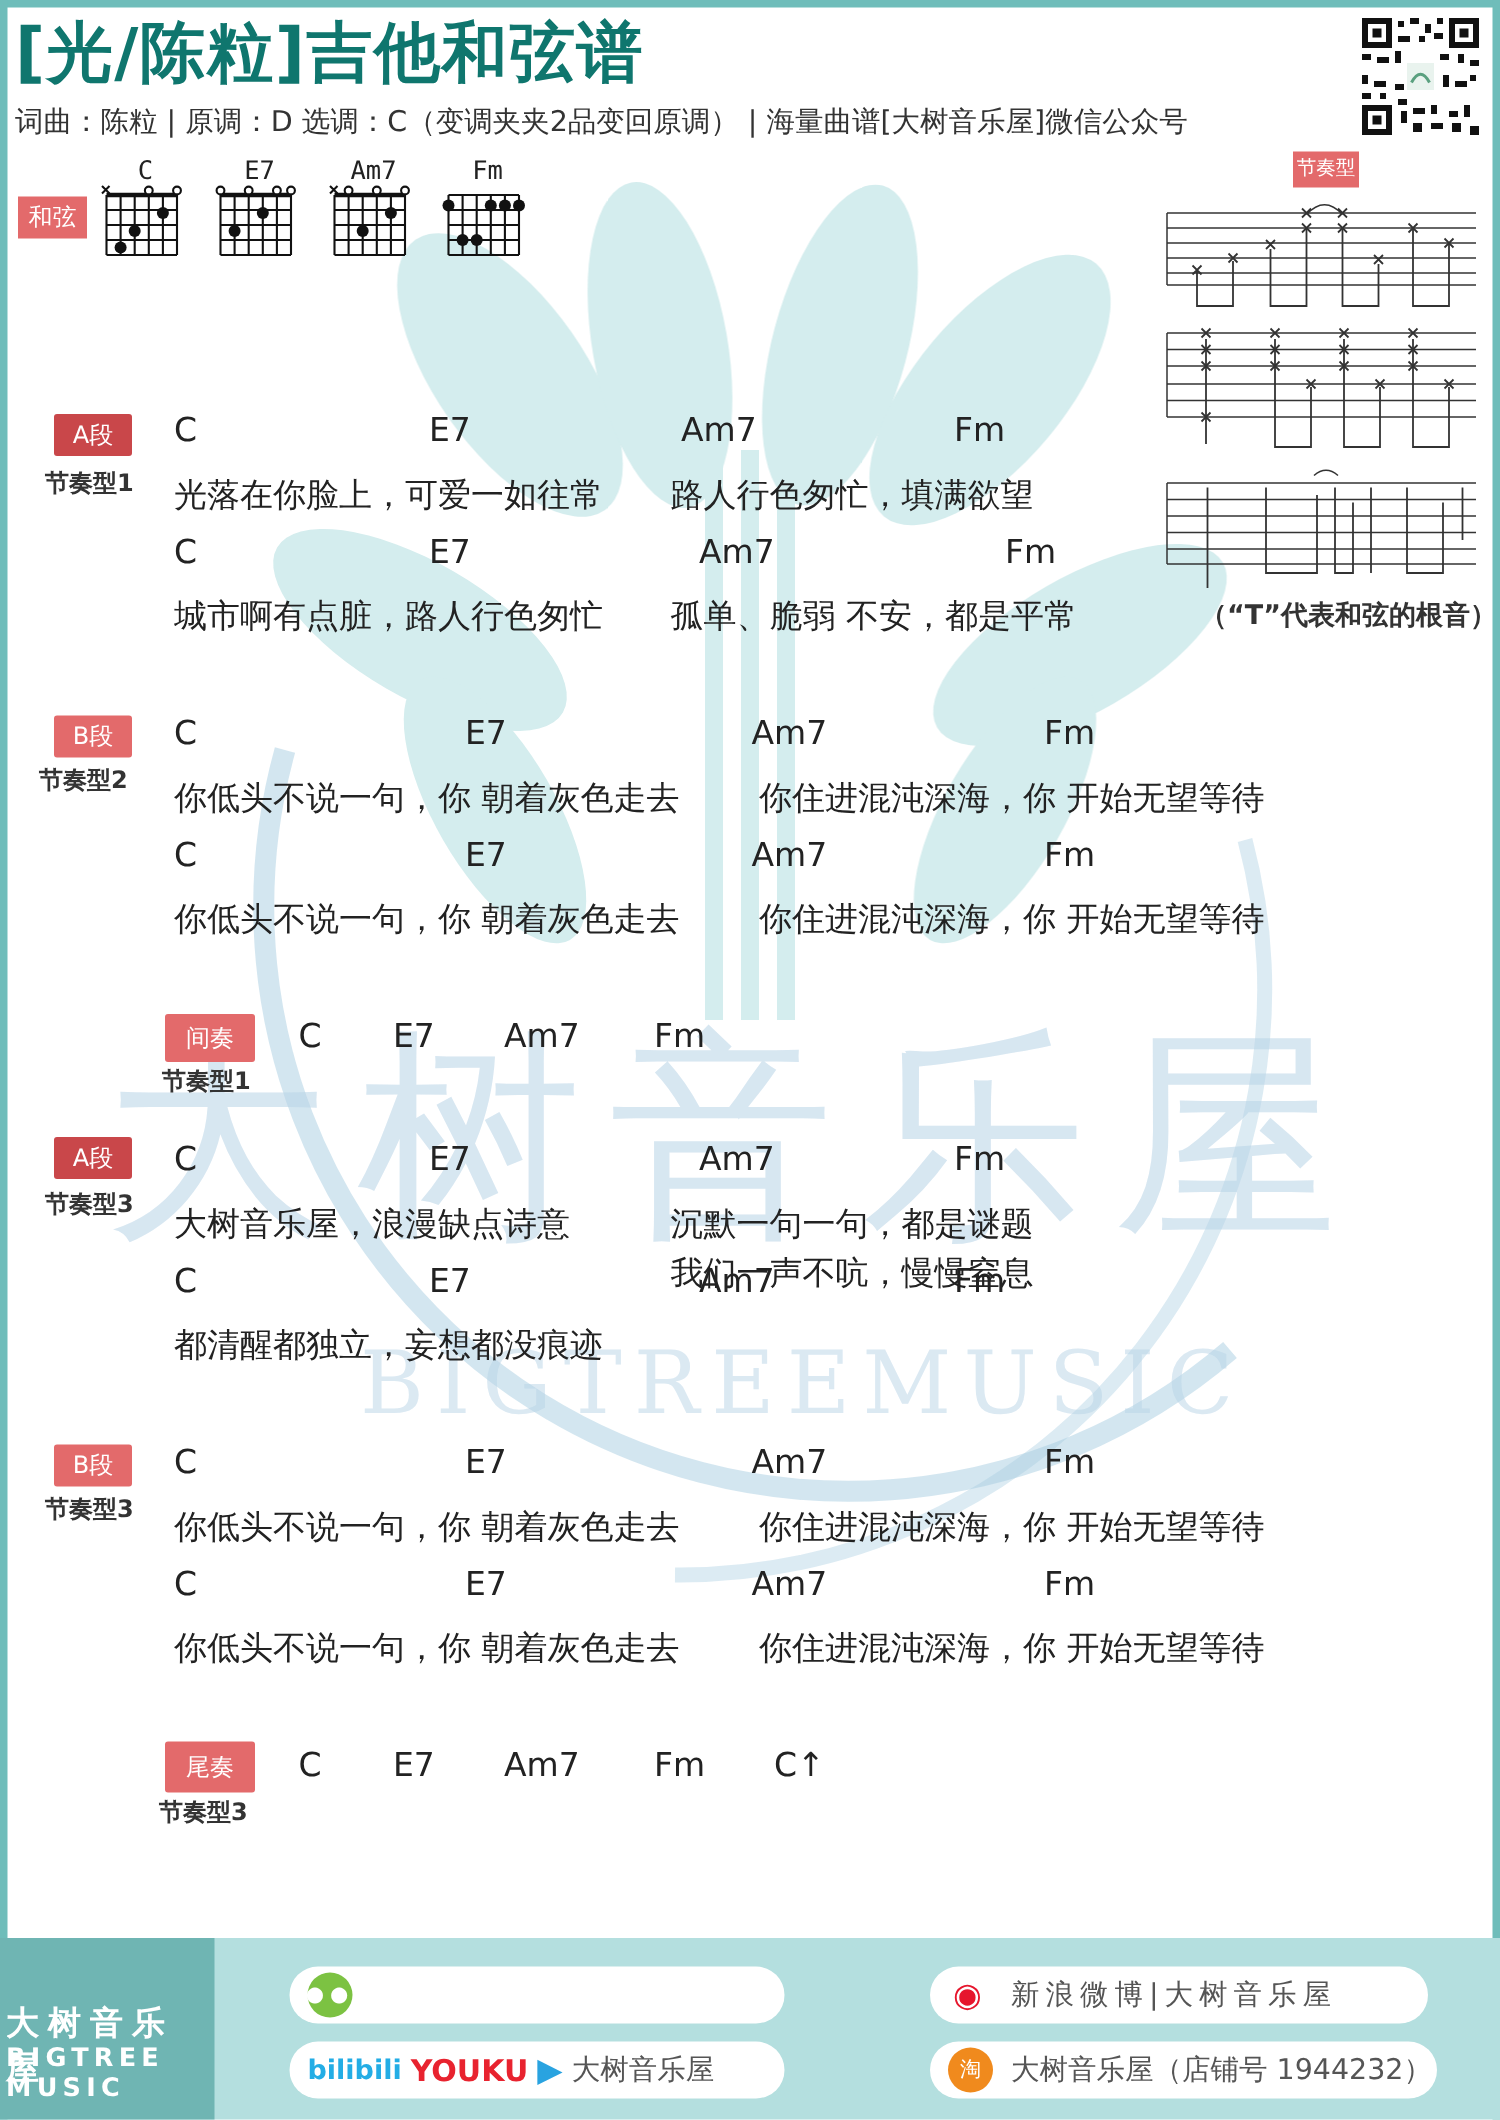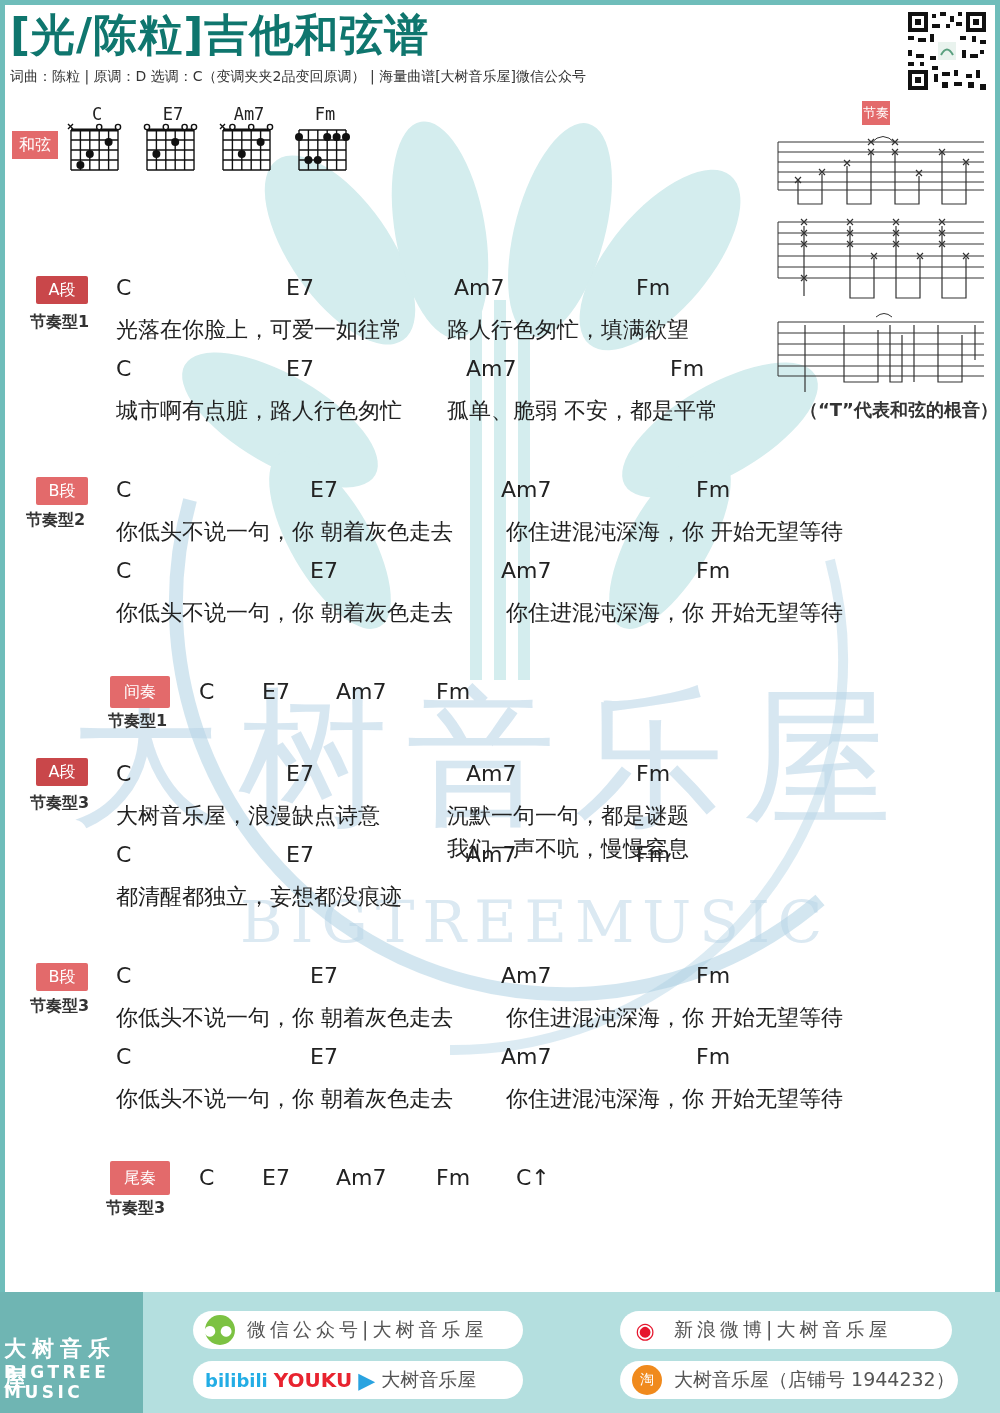--- a/index.html
+++ b/index.html
@@ -1,27 +1,27 @@
 <!DOCTYPE html>
 <html><head>
 <meta charset="utf-8">
 <style>
   html,body{margin:0;padding:0;}
   body{width:1000px;height:1413px;position:relative;overflow:hidden;background:#ffffff;font-family:"DejaVu Sans","Liberation Sans",sans-serif;color:#222;}
   .frame{position:absolute;left:0;top:0;width:1000px;height:1413px;box-sizing:border-box;border-left:5px solid #6fbdba;border-right:5px solid #6fbdba;border-top:5px solid #6fbdba;}
   .title{position:absolute;left:10px;top:6px;font-size:44px;font-weight:bold;letter-spacing:1px;color:#0f766e;}
-  .subtitle{position:absolute;left:10px;top:68px;font-size:14px;color:#333;text-align:right;}
+  .subtitle{position:absolute;left:10px;top:68px;font-size:19px;color:#333;text-align:right;}
   .qr{position:absolute;left:906px;top:10px;width:82px;height:82px;background:#fff;}
   .badge{position:absolute;background:#c9474a;color:#fff;font-size:16px;text-align:center;line-height:28px;height:28px;border-radius:2px;}
   .badge.light{background:#e36a6b;}
   .chord-label{position:absolute;left:12px;top:131px;width:46px;height:28px;background:#e36a6b;color:#fff;font-size:16px;text-align:center;line-height:28px;}
   .chord-diagram{position:absolute;top:104px;width:70px;height:68px;}
   .chord-name{position:absolute;top:0;left:0;width:100%;text-align:center;font-size:17px;font-family:"DejaVu Sans Mono",monospace;}
   .rhythm{position:absolute;left:774px;top:100px;width:210px;height:320px;}
-  .rhythm-badge{position:absolute;left:862px;top:101px;width:28px;height:24px;background:#e36a6b;color:#fff;font-size:13px;text-align:center;line-height:24px;}
+  .rhythm-badge{position:absolute;left:862px;top:101px;width:44px;height:24px;background:#e36a6b;color:#fff;font-size:13px;text-align:center;line-height:24px;}
   .note{position:absolute;left:800px;top:398px;font-size:18px;font-weight:bold;color:#333;}
   .watermark{position:absolute;left:0;top:0;width:1000px;height:1300px;pointer-events:none;}
   .wm-text{position:absolute;left:70px;top:660px;font-size:150px;color:#b7d3e6;opacity:.55;letter-spacing:18px;font-family:"DejaVu Serif",serif;}
   .wm-en{position:absolute;left:240px;top:888px;font-size:58px;color:#b7d3e6;opacity:.5;letter-spacing:8px;font-family:"DejaVu Serif",serif;}
   .section-sub{position:absolute;font-size:16px;font-weight:bold;color:#333;}
   .chord{position:absolute;font-size:22px;color:#222;}
   .lyric{position:absolute;font-size:22px;color:#222;white-space:nowrap;}
   .footer{position:absolute;left:0;top:1292px;width:1000px;height:121px;background:#b4dfdf;}
   .footer-brand{position:absolute;left:0;top:0;width:143px;height:121px;background:#6fb5b3;color:#fff;}
   .brand-cn{position:absolute;left:4px;top:42px;font-size:22px;font-weight:bold;letter-spacing:6px;}
@@ -381,21 +381,20 @@
 <div class="chord" style="left:436px;top:1165px">Fm</div>
 <div class="chord" style="left:516px;top:1165px">C↑</div>
 
 <div class="footer">
   <div class="footer-brand">
     <div class="brand-cn">大树音乐屋</div>
     <div class="brand-en">BIGTREE MUSIC</div>
   </div>
   <div class="pill" style="left:193px;top:19px;width:330px;letter-spacing:4px">
     <span class="ico" style="background:#7cc242">●●</span>
-    <span>微信公众号|大树音乐屋</span>
   </div>
   <div class="pill" style="left:193px;top:69px;width:330px">
     <span style="color:#23ade5;font-weight:bold;font-size:18px;margin-right:6px">bilibili</span>
     <span style="color:#e8232f;font-weight:bold;font-size:20px;margin-right:6px">YOUKU</span>
     <span style="color:#29a3e0;font-size:22px;margin-right:6px">▶</span>
     <span>大树音乐屋</span>
   </div>
   <div class="pill" style="left:620px;top:19px;width:332px;letter-spacing:4px">
     <span class="ico" style="background:#fff;border:0;color:#e6162d;font-size:22px">◉</span>
     <span>新浪微博|大树音乐屋</span>

